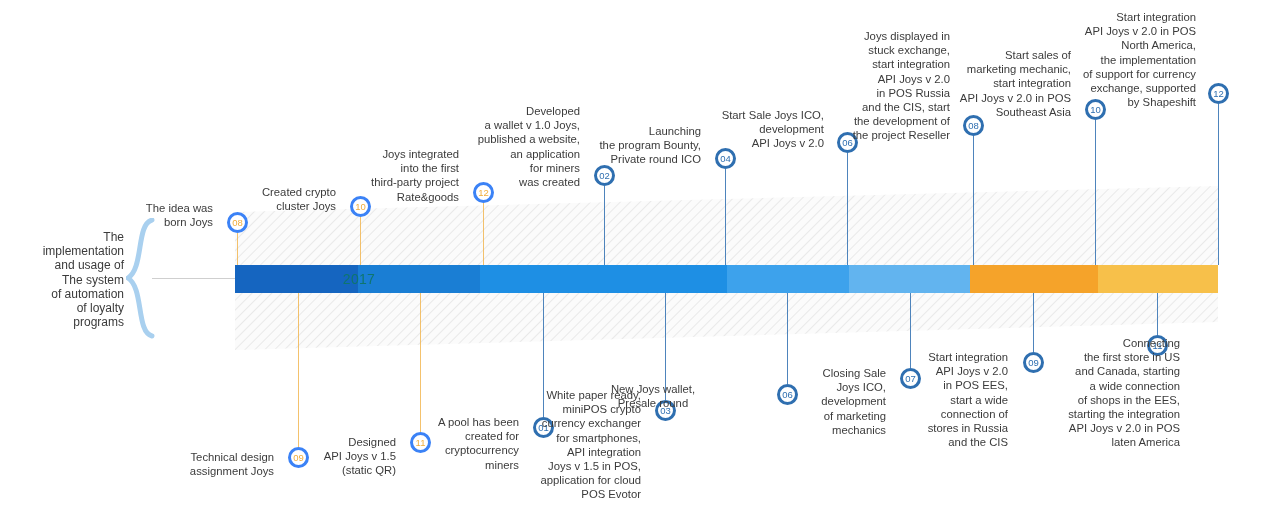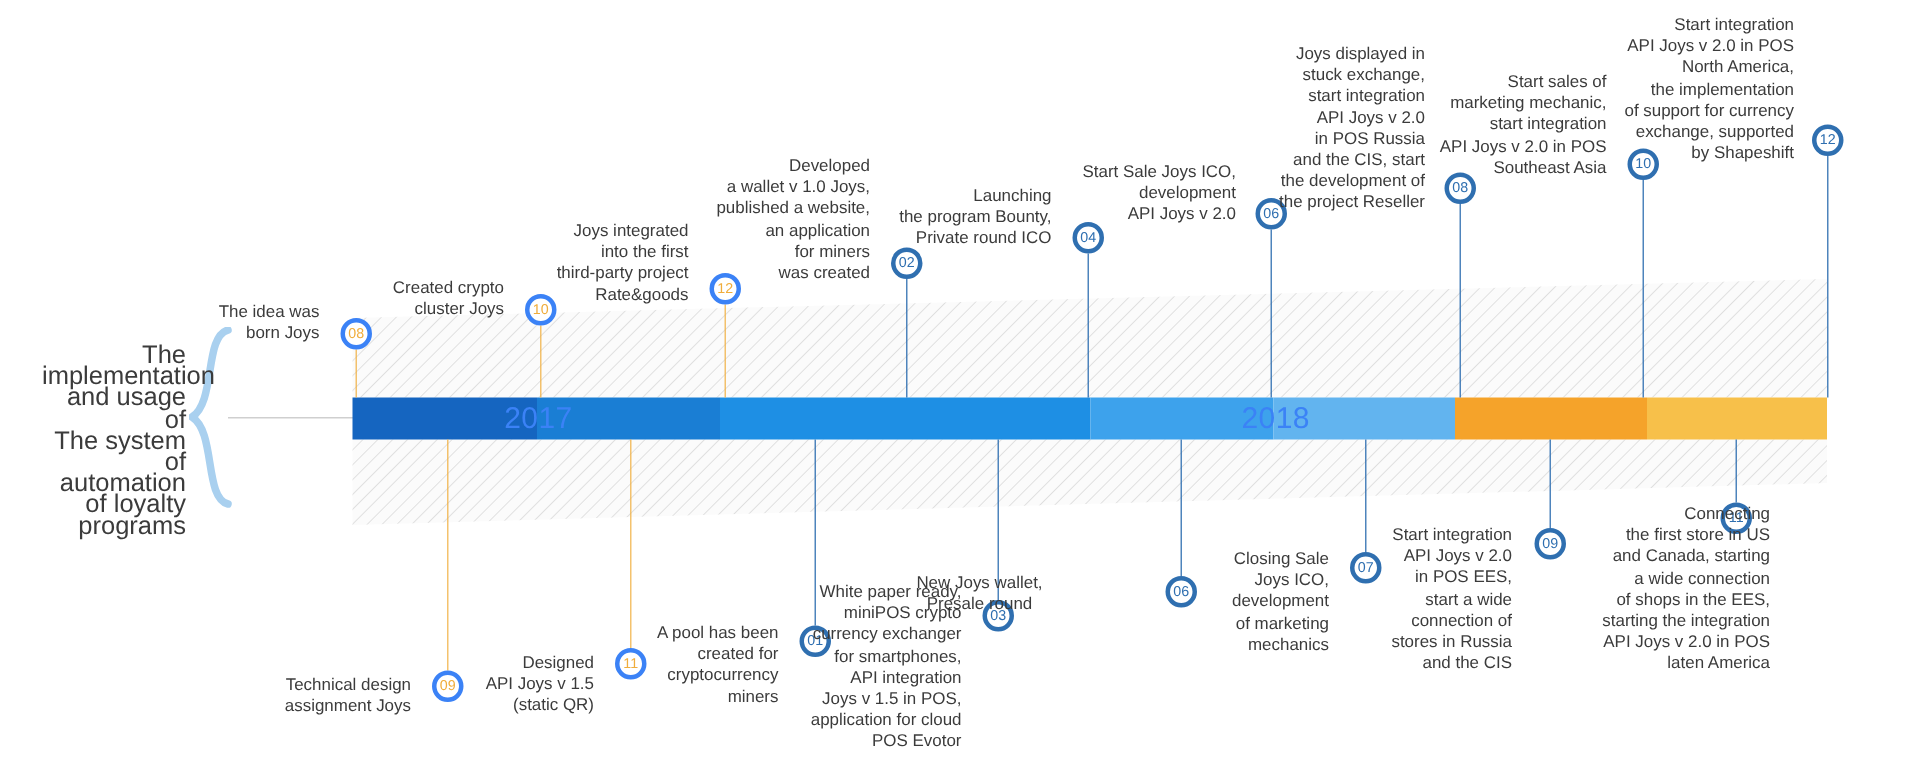--- a/index.html
+++ b/index.html
@@ -16,21 +16,21 @@
   #bar{
     position:absolute;
     left:235px; top:265px;
     width:983px; height:28px;
     display:flex;
   }
   .seg{height:100%;}
   #bar .year{
     position:absolute;top:0;height:28px;
     display:flex;align-items:center;justify-content:center;
-    color:#3b82f6;font-size:20px;letter-spacing:.3px;
+    color:#0f766e;font-size:14px;letter-spacing:.3px;
     pointer-events:none;
   }
   #year2017{left:0;width:248px;}
   #year2018{left:248px;width:735px;}
 
   
   .stem{position:absolute;width:1px;}
 
   
   .badge{
@@ -54,21 +54,21 @@
     color:#3b3b3b;
     white-space:pre-line;
   }
   .cap.r{text-align:right;}
 
   
   #intro{
     position:absolute;
     left:28px;top:230px;width:96px;
     text-align:right;
-    font-size:17px;line-height:14.2px;color:#3b3b3b;
+    font-size:12px;line-height:14.2px;color:#3b3b3b;
     white-space:pre-line;
   }
   #brace{position:absolute;left:126px;top:218px;}
   #leadline{
     position:absolute;left:152px;top:278px;
     width:85px;height:1px;background:#cfcfcf;
   }
 </style>
 </head>
 <body>
@@ -102,21 +102,20 @@
 
   <div id="bar">
       <div class="seg" style="width: 123px; background: rgb(21, 101, 192);"></div>
       <div class="seg" style="width: 122px; background: rgb(26, 126, 212);"></div>
       <div class="seg" style="width: 247px; background: rgb(30, 143, 228);"></div>
       <div class="seg" style="width: 122px; background: rgb(61, 162, 236);"></div>
       <div class="seg" style="width: 121px; background: rgb(98, 180, 239);"></div>
       <div class="seg" style="width: 128px; background: rgb(245, 163, 42);"></div>
       <div class="seg" style="width: 120px; background: rgb(247, 192, 74);"></div>
     <div class="year" id="year2017">2017</div>
-    <div class="year" id="year2018">2018</div>
   </div>
 
   <div id="milestones">
       <div class="stem" style="left: 237px; top: 233px; height: 32px; background: rgb(240, 173, 60); opacity: 0.75;"></div>
       <div class="badge" style="left: 227px; top: 212px;">08</div>
       <div class="cap r" style="right: 1067px; top: 201px; width: 150px;">The idea was
 born Joys</div>
       <div class="stem" style="left: 360px; top: 217px; height: 48px; background: rgb(240, 173, 60); opacity: 0.75;"></div>
       <div class="badge" style="left: 350px; top: 196px;">10</div>
       <div class="cap r" style="right: 944px; top: 185px; width: 160px;">Created crypto

